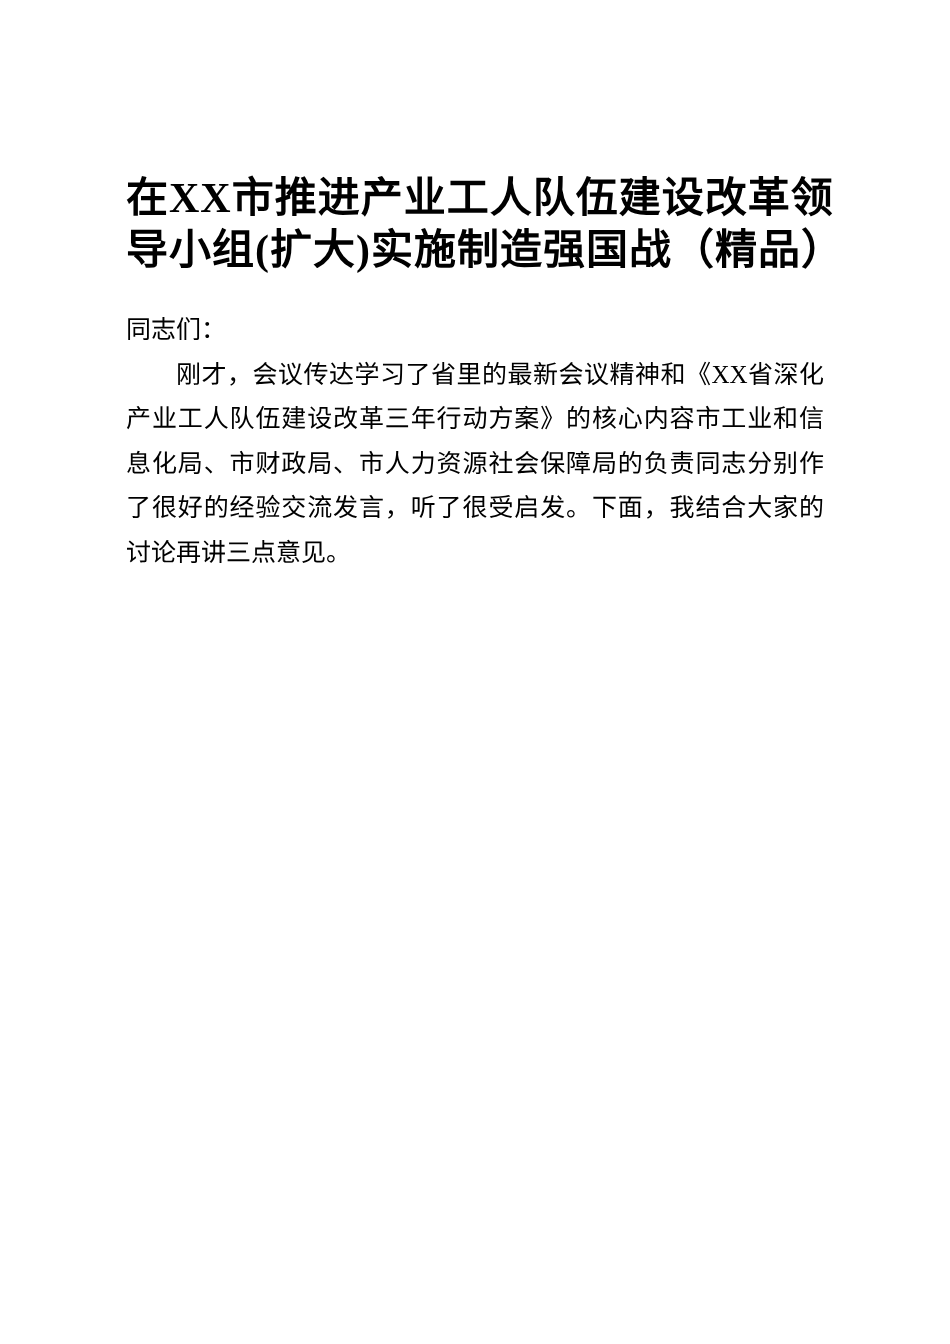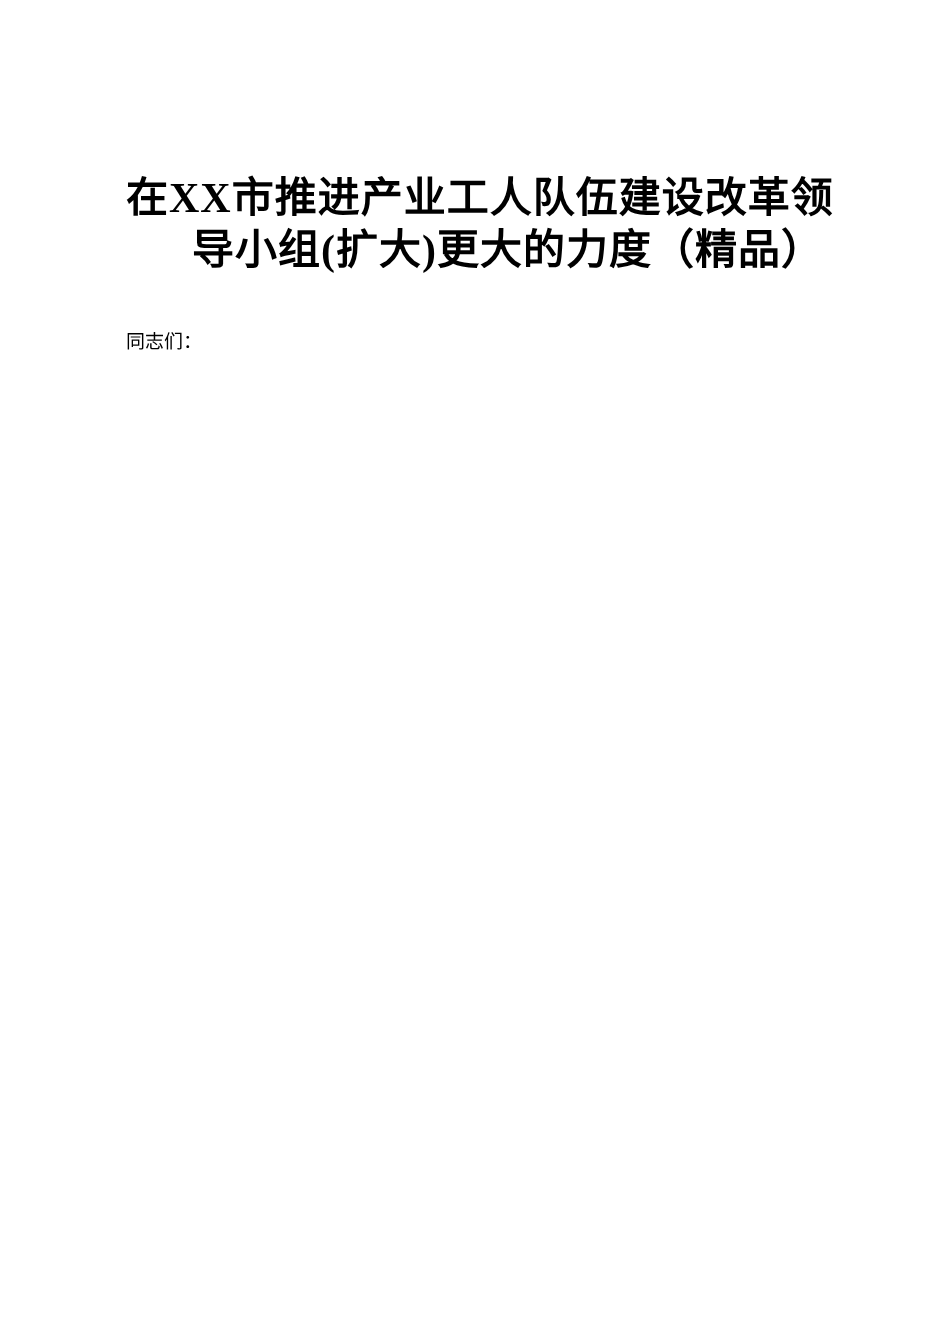--- a/index.html
+++ b/index.html
@@ -15,30 +15,30 @@
     overflow: hidden;
     color: #000000;
     font-family: "Liberation Serif", "DejaVu Serif", serif;
   }
   .content {
     width: 698px;
     margin: 0 auto;
     padding-top: 172px;
   }
   .doc-title {
-    text-align: right;
+    text-align: left;
     font-weight: bold;
     font-size: 42px;
     line-height: 52px;
     letter-spacing: 1px;
     white-space: nowrap;
   }
   .doc-body {
-    margin-top: 44px;
-    font-size: 19px;
+    margin-top: 32px;
+    font-size: 25px;
     line-height: 44.5px;
     text-align: justify;
     text-justify: inter-character;
   }
   .doc-body p {
     margin: 0;
     word-break: break-all;
   }
   .para-salutation {
     text-indent: 0;
@@ -52,21 +52,22 @@
   }
 </style>
 </head>
 <body>
 
 <div class="page">
   <div class="content">
 
     <div class="doc-title">
       <div>在XX市推进产业工人队伍建设改革领</div>
-      <div>导小组(扩大)更大的力度（精品）</div>
+      <div>导小组(扩大)实施制造强国战（精品）</div>
     </div>
 
     <div class="doc-body">
       <p class="para-salutation">同志们：</p>
+      <p class="para-body">刚才，会议传达学习了省里的最新会议精神和《XX省深化产业工人队伍建设改革三年行动方案》的核心内容市工业和信息化局、市财政局、市人力资源社会保障局的负责同志分别作了很好的经验交流发言，听了很受启发。下面，我结合大家的讨论再讲三点意见。</p>
     </div>
 
   </div>
 </div>
 
 </body></html>

